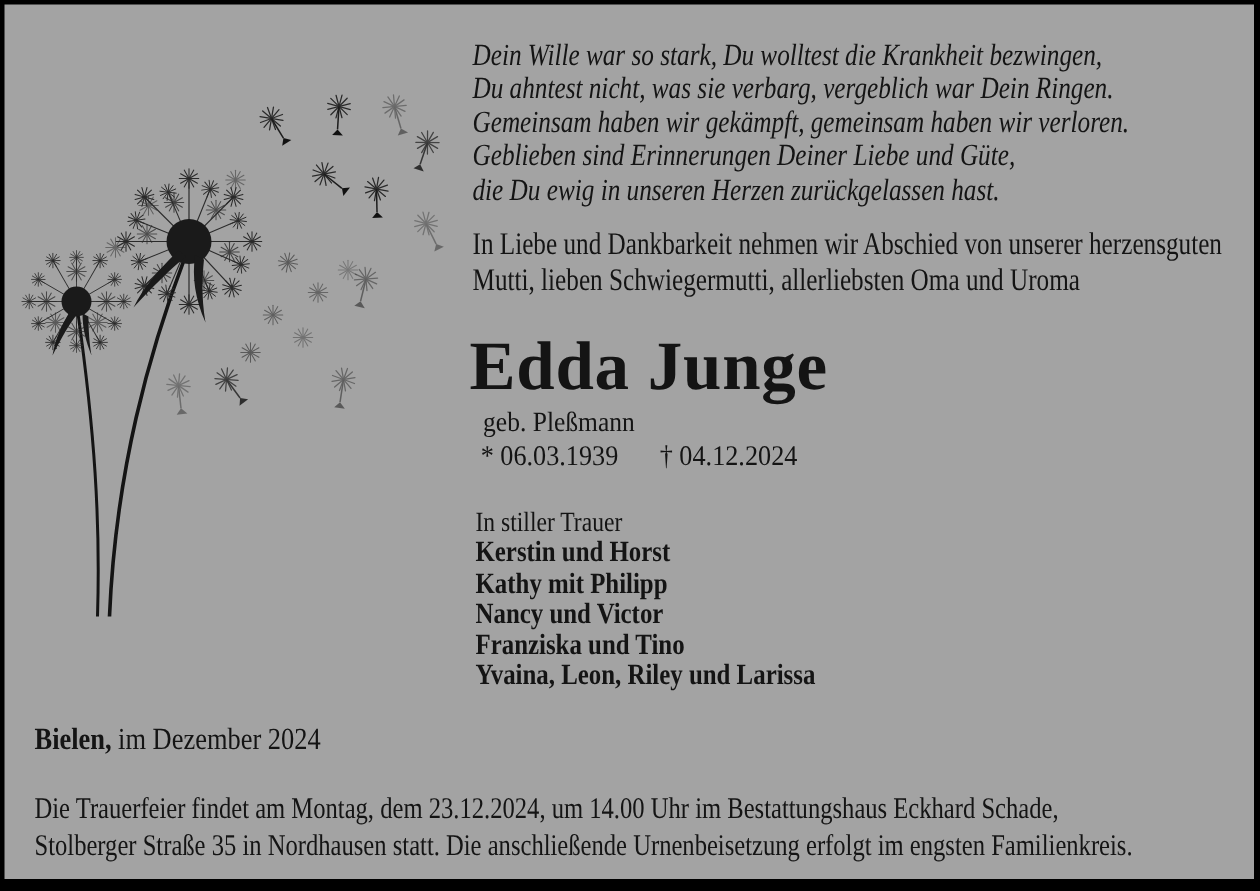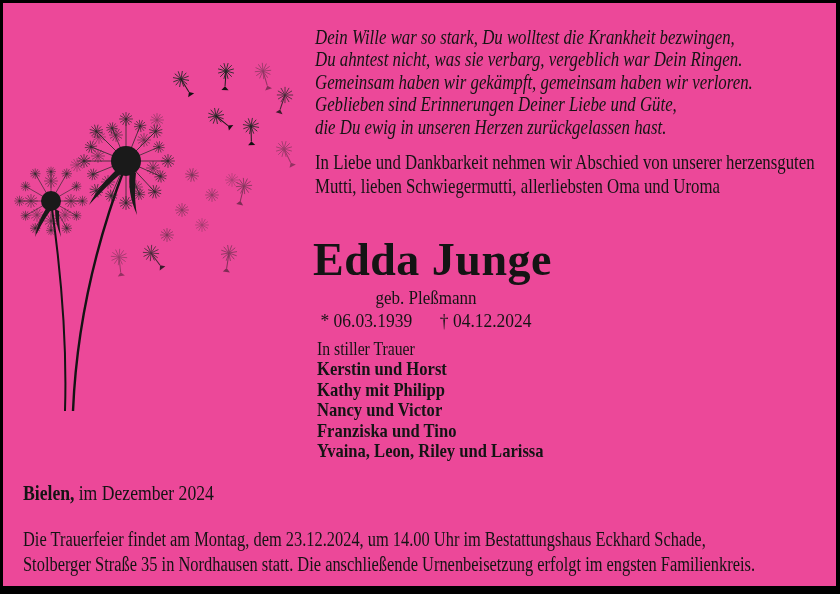--- a/index.html
+++ b/index.html
@@ -1,21 +1,21 @@
 <!DOCTYPE html>
 <html><head>
 <meta charset="utf-8">
 <style>
   html, body { margin: 0; padding: 0; background: #ffffff; }
   .page {
     position: relative;
     width: 840px;
     height: 594px;
     box-sizing: border-box;
-    background: #ec4899;
+    background: #a3a3a3;
     border-style: solid;
     border-color: #000000;
     border-width: 3px 4px 8px 3px;
     overflow: hidden;
     font-family: "Liberation Serif", serif;
     color: #141414;
   }
 
   .dandelion {
     position: absolute;
@@ -44,23 +44,23 @@
     font-size: 21px;
     line-height: 23.5px;
     transform: scaleX(0.80);
     transform-origin: 0 0;
     white-space: nowrap;
   }
 
   .name-block {
     position: absolute;
     left: 310px;
-    top: 233px;
+    top: 217px;
     width: 226px;
-    text-align: center;
+    text-align: left;
   }
   .deceased-name {
     font-size: 46px;
     font-weight: bold;
     line-height: 48px;
     white-space: nowrap;
     letter-spacing: 0.5px;
   }
   .maiden-name {
     font-size: 18.5px;

